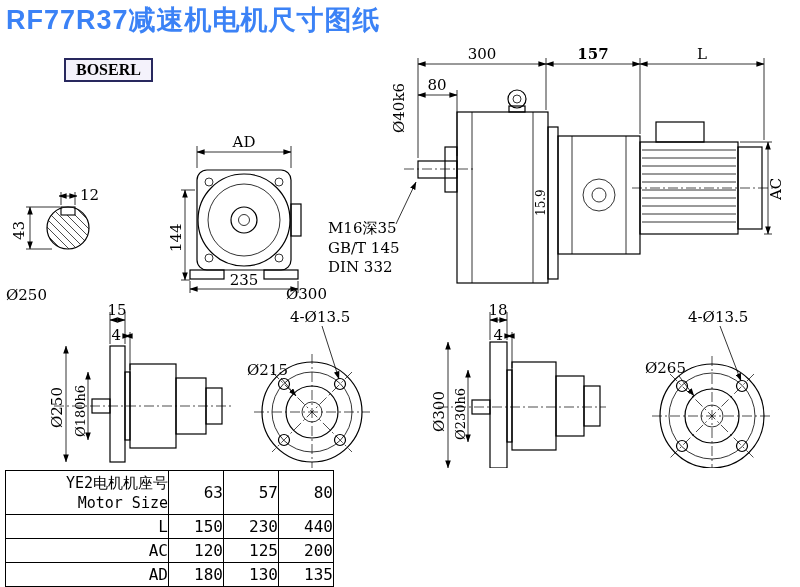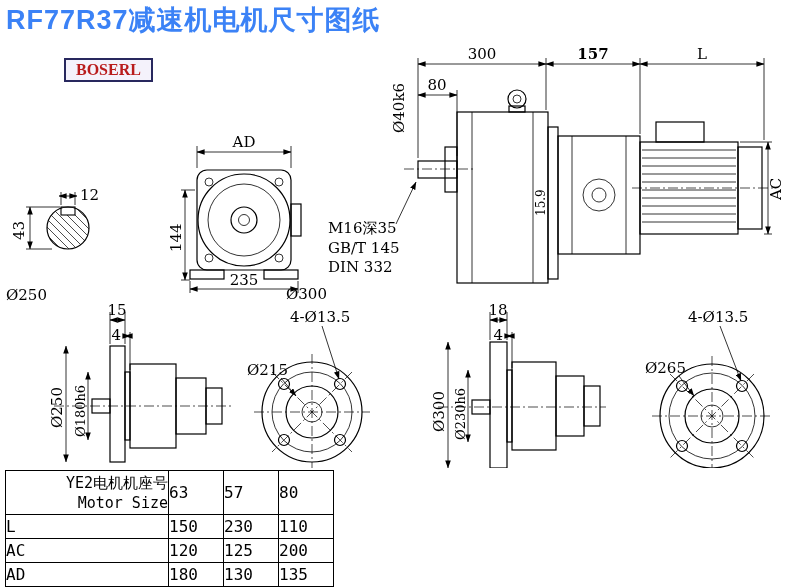--- a/index.html
+++ b/index.html
@@ -1,36 +1,36 @@
 <!DOCTYPE html>
 <html><head>
 <meta charset="utf-8">
 <style>
   html,body{margin:0;padding:0;background:#fff;}
   #page{position:relative;width:800px;height:587px;background:#ffffff;overflow:hidden;
         font-family:"Liberation Sans",sans-serif;}
   #title{position:absolute;left:6px;top:2px;font-size:27px;font-weight:bold;color:#3b82f6;
          font-family:"Liberation Sans",sans-serif;letter-spacing:1px;}
   #brandbox{position:absolute;left:64px;top:58px;border:2px solid #28285e;background:#f4f2fb;
-            padding:1px 10px;font-size:16px;font-weight:bold;color:#b91c1c;
+            padding:1px 10px;font-size:16px;font-weight:bold;color:#000000;
             font-family:"Liberation Serif",serif;}
   svg{position:absolute;left:0;top:0;}
   svg text{font-family:"DejaVu Serif",serif;font-size:15px;fill:#000;}
   svg text.small{font-size:12px;}
   svg text.sm13{font-size:13px;}
   svg text.bold{font-weight:bold;}
   .ln{fill:none;stroke:#000;stroke-width:1.2;}
   .thin{fill:none;stroke:#000;stroke-width:0.8;}
   .dim{fill:none;stroke:#000;stroke-width:0.8;}
   .cl{fill:none;stroke:#000;stroke-width:0.7;stroke-dasharray:10 3 2 3;}
   .hatch{stroke:#000;stroke-width:0.7;fill:none;}
   .fillw{fill:#fff;stroke:#000;stroke-width:1.1;}
   table#spec{position:absolute;left:5px;top:470px;border-collapse:collapse;
              font-family:"DejaVu Sans Mono",monospace;font-size:16px;color:#000;}
-  table#spec td,table#spec th{border:1px solid #000;text-align:left;font-weight:normal;
+  table#spec td,table#spec th{border:1px solid #000;text-align:right;font-weight:normal;
              padding:0;}
   table#spec th.hdr{width:158px;text-align:right;padding-left:4px;}
   table#spec th.col{width:54px;}
   table#spec tr{height:24px;}
   table#spec tr.hrow{height:44px;}
   .hline{font-size:15px;line-height:20px;}
 </style>
 </head>
 <body>
 
@@ -252,21 +252,21 @@
         <div class="hline">Motor Size</div>
       </th>
       <th class="col">63</th>
       <th class="col">57</th>
       <th class="col">80</th>
     </tr>
     <tr>
       <td>L</td>
       <td>150</td>
       <td>230</td>
-      <td>110</td>
+      <td>440</td>
     </tr>
     <tr>
       <td>AC</td>
       <td>120</td>
       <td>125</td>
       <td>200</td>
     </tr>
     <tr>
       <td>AD</td>
       <td>180</td>

